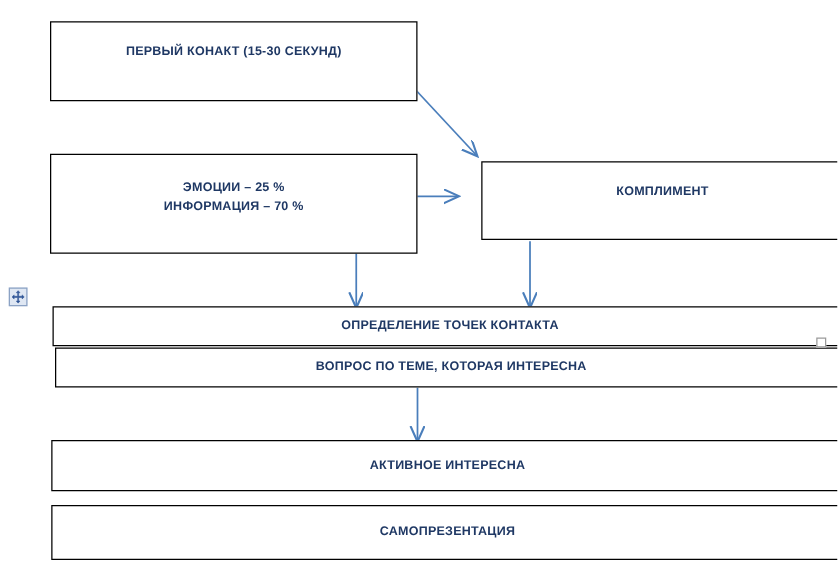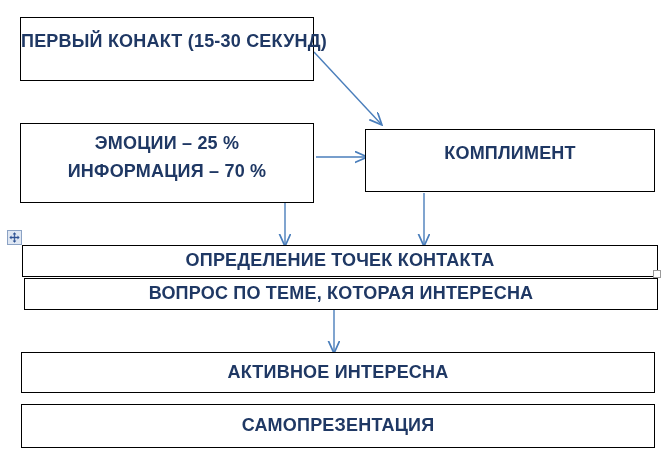--- a/index.html
+++ b/index.html
@@ -22,23 +22,24 @@
     box-sizing: border-box;
     border: 1.6px solid #000000;
     background: #ffffff;
     display: flex;
     flex-direction: column;
     align-items: center;
     justify-content: center;
     text-align: center;
     color: #1F3864;
     font-weight: bold;
-    font-size: 18px;
+    font-size: 10px;
     letter-spacing: 0.2px;
     line-height: 1.55;
+    margin-left: 20px;
   }
   .box .line {
     display: block;
     white-space: nowrap;
   }
   
   #box-first-contact   { left: 20px;  top: 17px;  width: 294px; height: 64px; }
   #box-first-contact .lines { margin-top: -14px; }
   #box-emotions        { left: 20px;  top: 123px; width: 294px; height: 80px; }
   #box-emotions .lines { margin-top: -10px; }

